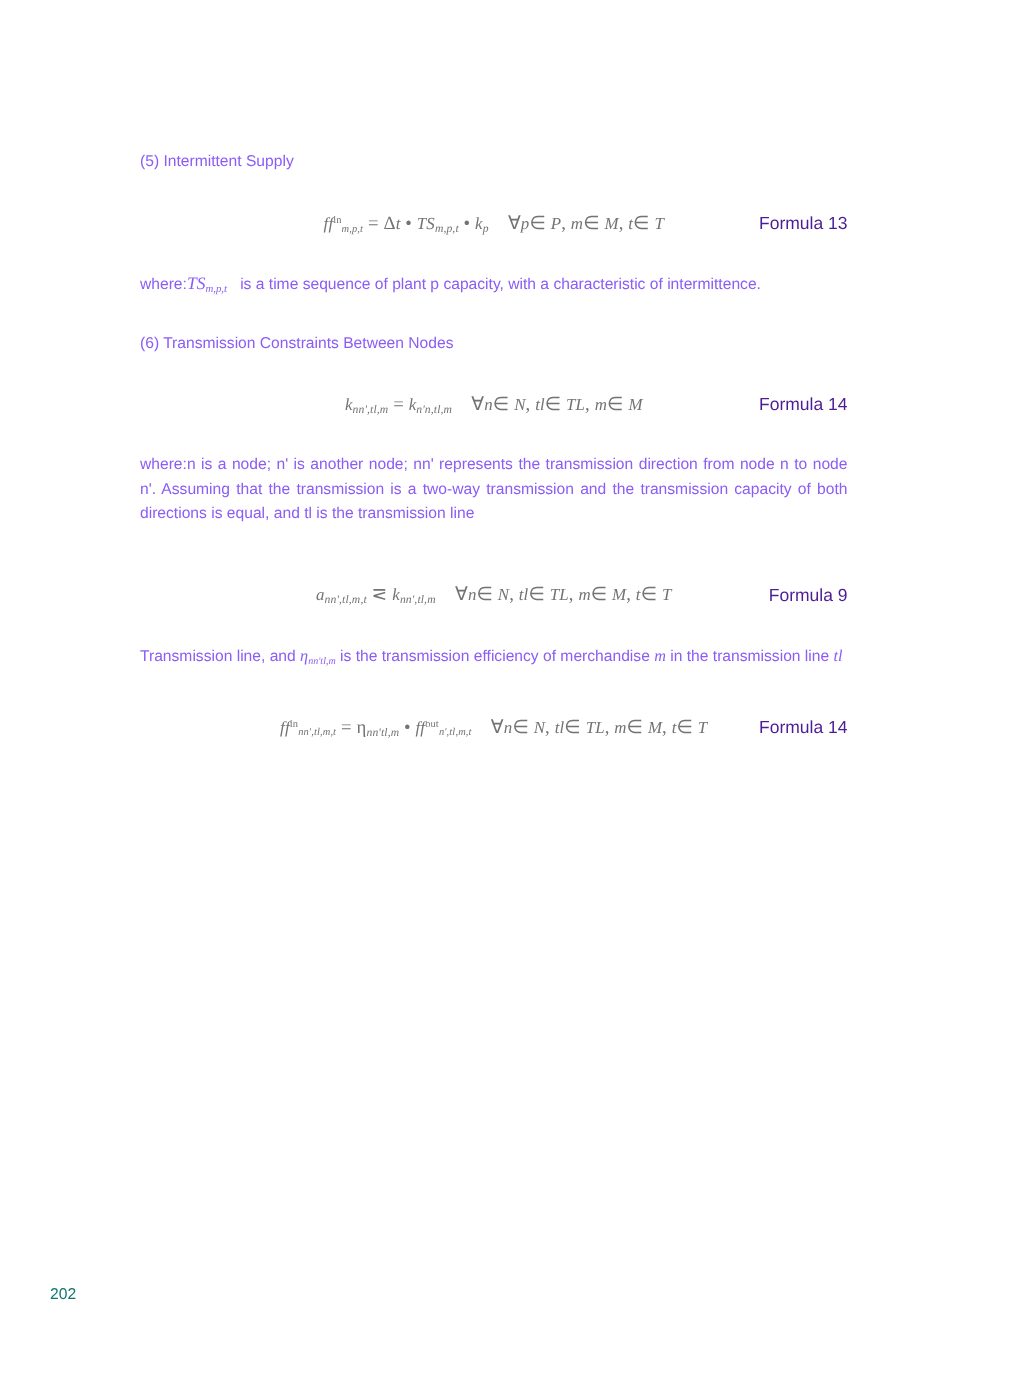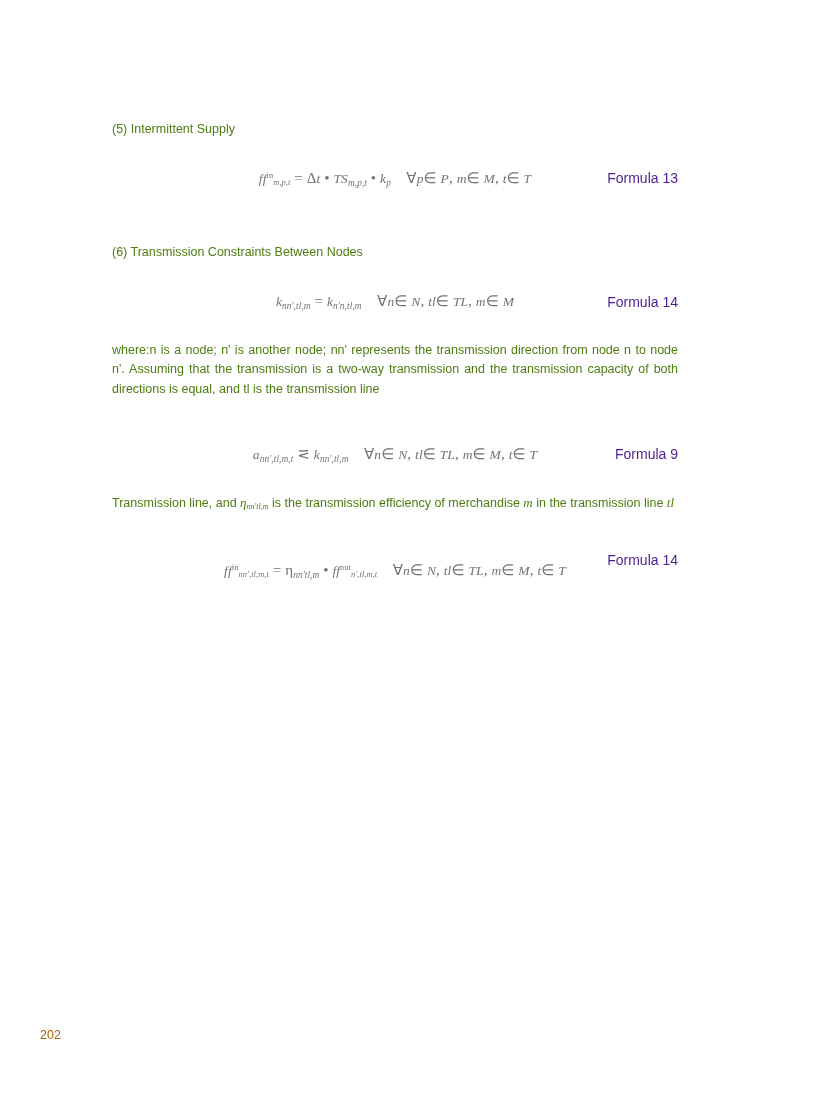--- a/index.html
+++ b/index.html
@@ -25,35 +25,35 @@
     position: absolute;
     left: 112px;
     top: 120px;
     width: 566px;
   }
   .para {
     font-size: 12.5px;
     line-height: 1.55;
     text-align: justify;
     margin: 0 0 0 0;
-    color: #4d7c0f;
+    color: #8b5cf6;
   }
   .spacer-sm { height: 16px; }
   .spacer-md { height: 22px; }
   .spacer-lg { height: 26px; }
 
   .formula-row {
     position: relative;
     width: 100%;
     height: 34px;
     display: flex;
     align-items: center;
     justify-content: center;
   }
-  .formula-row.taller { height: 40px; align-items: flex-end; }
+  .formula-row.taller { height: 40px; }
   .formula {
     font-family: "Liberation Serif", serif;
     font-size: 15px;
     font-style: italic;
     color: #737373;
     white-space: nowrap;
     letter-spacing: 0.1px;
   }
   .formula .up {
     font-style: normal;
@@ -88,21 +88,21 @@
   .inline-math-sm {
     font-family: "Liberation Serif", serif;
     font-style: italic;
     font-size: 13px;
   }
   .page-number {
     position: absolute;
     left: 40px;
     top: 1028px;
     font-size: 12.5px;
-    color: #a16207;
+    color: #0f766e;
     font-family: "Liberation Sans", sans-serif;
   }
 </style>
 </head>
 <body>
 
 <div class="page">
   <div class="content">
 
     <p class="para">(5) Intermittent Supply</p>
@@ -115,20 +115,21 @@
         <span class="up"> = </span><span class="up">Δ</span><span class="mib">t</span>
         <span class="up"> • </span><span class="mib">TS</span><sub>m,p,t</sub>
         <span class="up"> • </span><span class="mib">k</span><sub>p</sub>
         &nbsp;&nbsp;&nbsp;<span class="up">∀</span><span class="mib">p</span><span class="up">∈</span> <span class="mib">P</span><span class="up">,</span> <span class="mib">m</span><span class="up">∈</span> <span class="mib">M</span><span class="up">,</span> <span class="mib">t</span><span class="up">∈</span> <span class="mib">T</span>
       </span>
       <span class="fnum">Formula 13</span>
     </div>
 
     <div class="spacer-md"></div>
 
+    <p class="para"><span>where:</span><span class="inline-math">TS<sub>m,p,t</sub></span>&nbsp;&nbsp;<span> is a time sequence of plant p capacity, with a characteristic of intermittence.</span></p>
 
     <div class="spacer-lg"></div>
 
     <p class="para">(6) Transmission Constraints Between Nodes</p>
 
     <div class="spacer-md"></div>
 
     <div class="formula-row">
       <span class="formula">
         <span class="mib">k</span><sub>nn',tl,m</sub>

